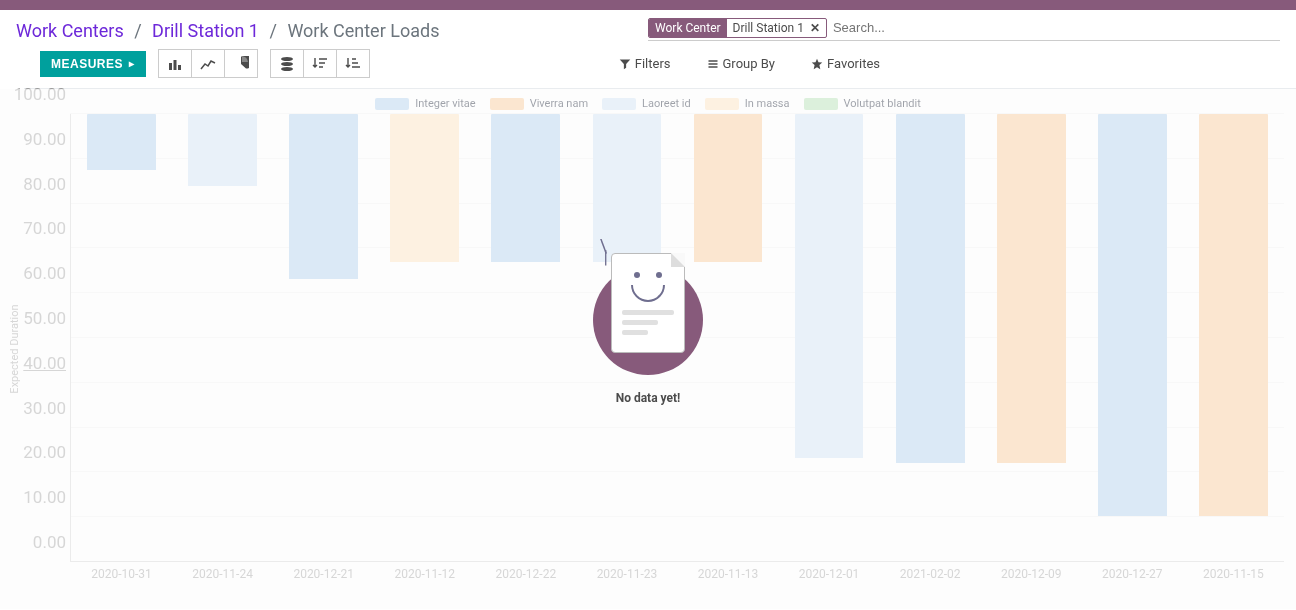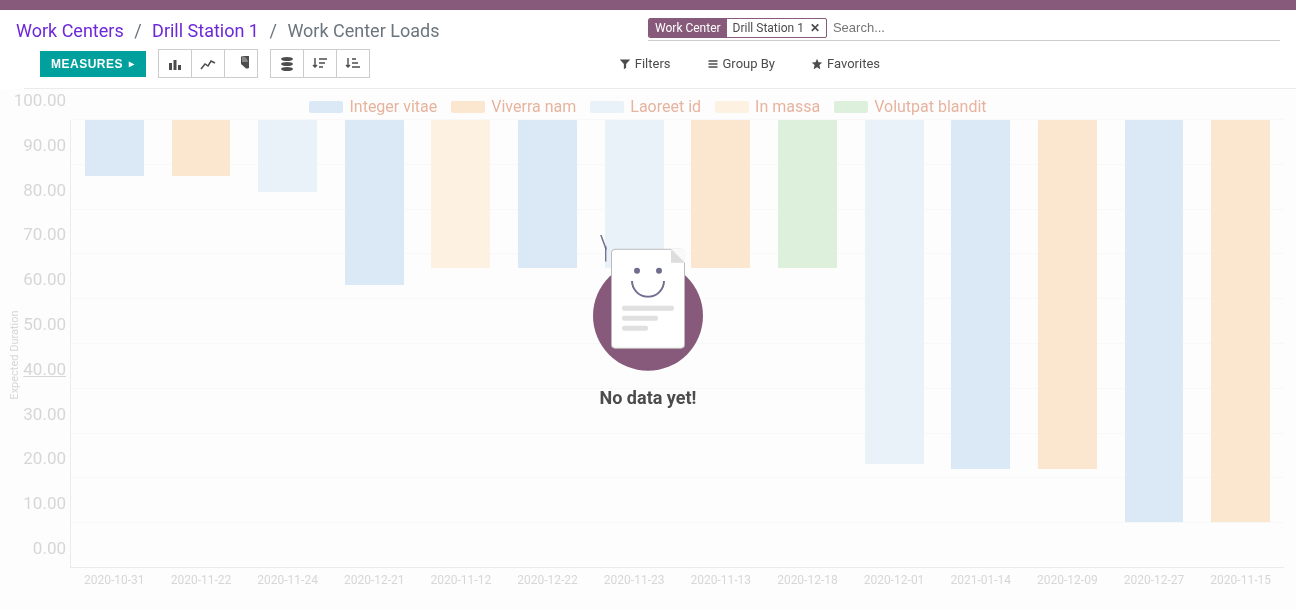--- a/index.html
+++ b/index.html
@@ -215,32 +215,32 @@
   .nodata-lines div:nth-child(3) { width: 50%; }
   .nodata-spark {
     position: absolute;
     top: -24px;
     left: 6px;
     color: #6f6e8f;
     line-height: 0.6;
   }
   .nodata-spark span { display: block; font-size: 18px; }
   .nodata-text {
-    font-size: 18px;
+    font-size: 12px;
     font-weight: 700;
     color: #4c4c4c;
     margin-top: 16px;
   }
   .legend {
     display: flex;
     justify-content: center;
     gap: 14px;
     padding: 8px 0 4px;
-    font-size: 16px;
-    color: #c2410c;
+    font-size: 11px;
+    color: #0f172a;
     position: relative;
     z-index: 2;
     text-align: center;
   }
   .legend-item {
     display: flex;
     align-items: center;
     gap: 6px;
     cursor: pointer;
   }
@@ -456,24 +456,20 @@
         <div class="grid-line" style="bottom: 380.4px;"></div>
         <div class="grid-line" style="bottom: 425.2px;"></div>
         <div class="grid-line" style="bottom: 470px;"></div>
       </div>
     <div class="bars-row" id="bars">
         <div class="bar-slot">
           <div class="bar" style="height: 12.5%; background: rgb(166, 200, 232);"></div>
           <div class="x-label">2020-10-31</div>
         </div>
         <div class="bar-slot">
-          <div class="bar" style="height: 12.5%; background: rgb(245, 192, 138);"></div>
-          <div class="x-label">2020-11-22</div>
-        </div>
-        <div class="bar-slot">
           <div class="bar" style="height: 16%; background: rgb(201, 221, 240);"></div>
           <div class="x-label">2020-11-24</div>
         </div>
         <div class="bar-slot">
           <div class="bar" style="height: 37%; background: rgb(166, 200, 232);"></div>
           <div class="x-label">2020-12-21</div>
         </div>
         <div class="bar-slot">
           <div class="bar" style="height: 33%; background: rgb(249, 219, 181);"></div>
           <div class="x-label">2020-11-12</div>
@@ -484,30 +480,26 @@
         </div>
         <div class="bar-slot">
           <div class="bar" style="height: 33%; background: rgb(201, 221, 240);"></div>
           <div class="x-label">2020-11-23</div>
         </div>
         <div class="bar-slot">
           <div class="bar" style="height: 33%; background: rgb(245, 192, 138);"></div>
           <div class="x-label">2020-11-13</div>
         </div>
         <div class="bar-slot">
-          <div class="bar" style="height: 33%; background: rgb(167, 217, 167);"></div>
-          <div class="x-label">2020-12-18</div>
-        </div>
-        <div class="bar-slot">
           <div class="bar" style="height: 77%; background: rgb(201, 221, 240);"></div>
           <div class="x-label">2020-12-01</div>
         </div>
         <div class="bar-slot">
           <div class="bar" style="height: 78%; background: rgb(166, 200, 232);"></div>
-          <div class="x-label">2021-01-14</div>
+          <div class="x-label">2021-02-02</div>
         </div>
         <div class="bar-slot">
           <div class="bar" style="height: 78%; background: rgb(245, 192, 138);"></div>
           <div class="x-label">2020-12-09</div>
         </div>
         <div class="bar-slot">
           <div class="bar" style="height: 90%; background: rgb(166, 200, 232);"></div>
           <div class="x-label">2020-12-27</div>
         </div>
         <div class="bar-slot">

